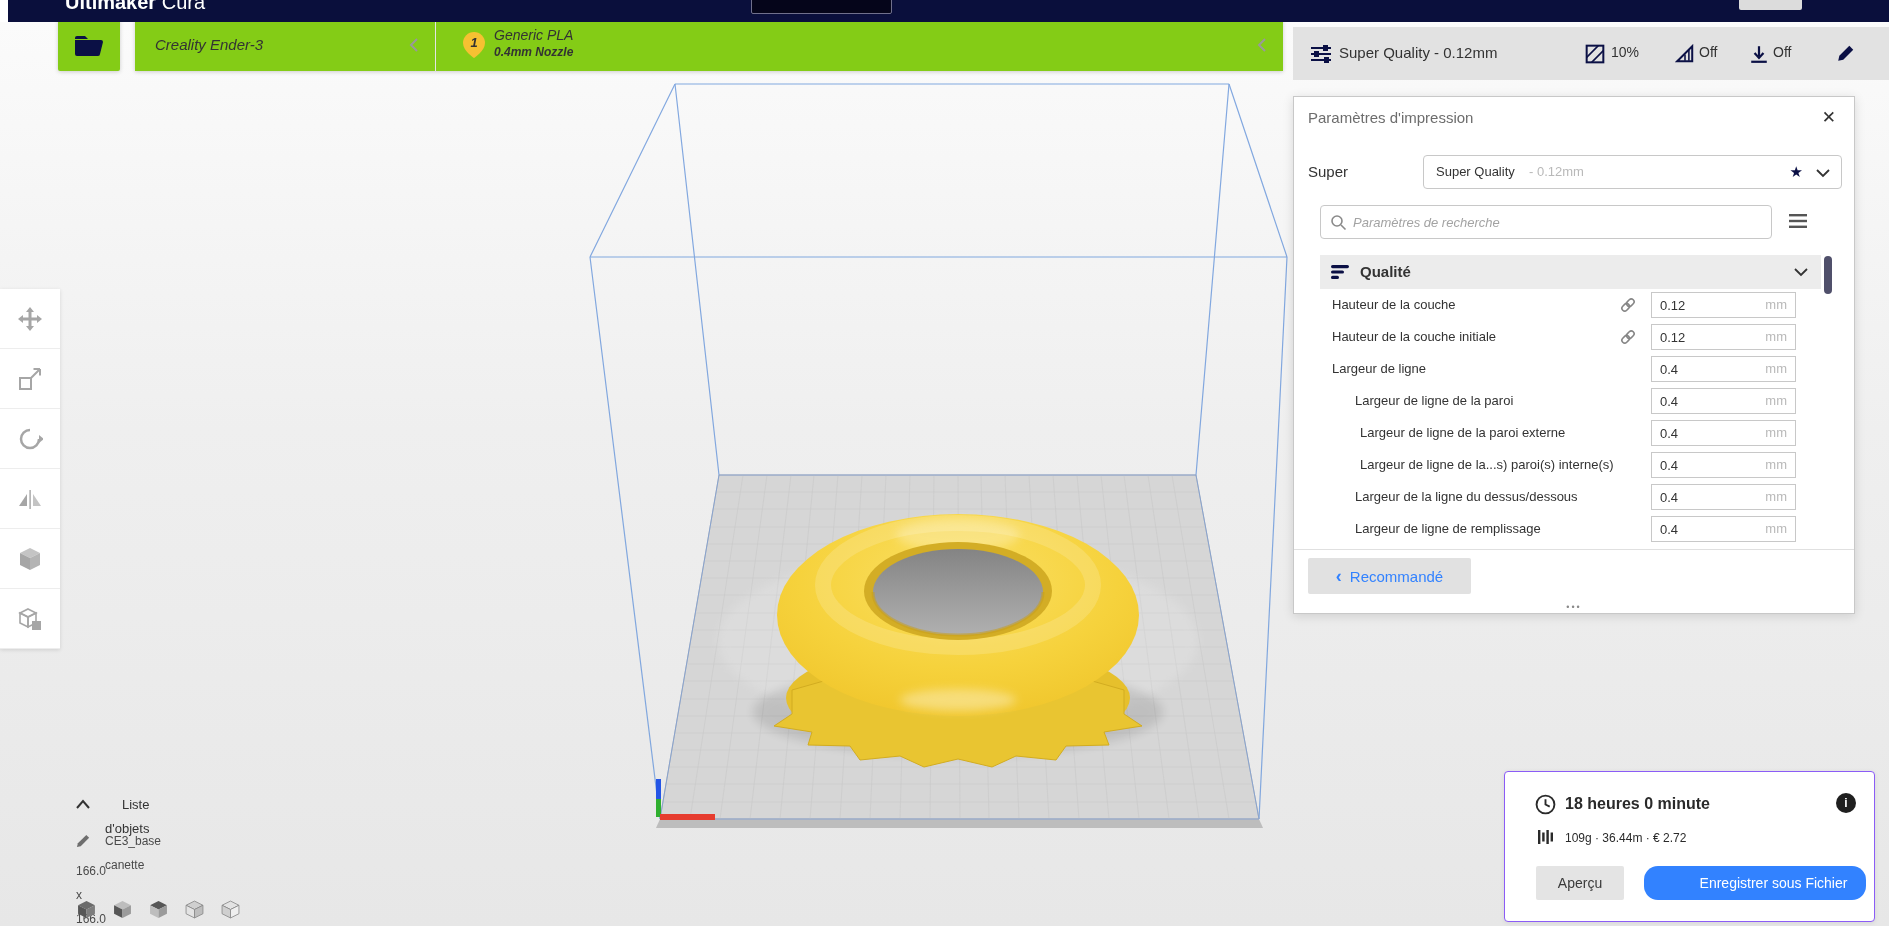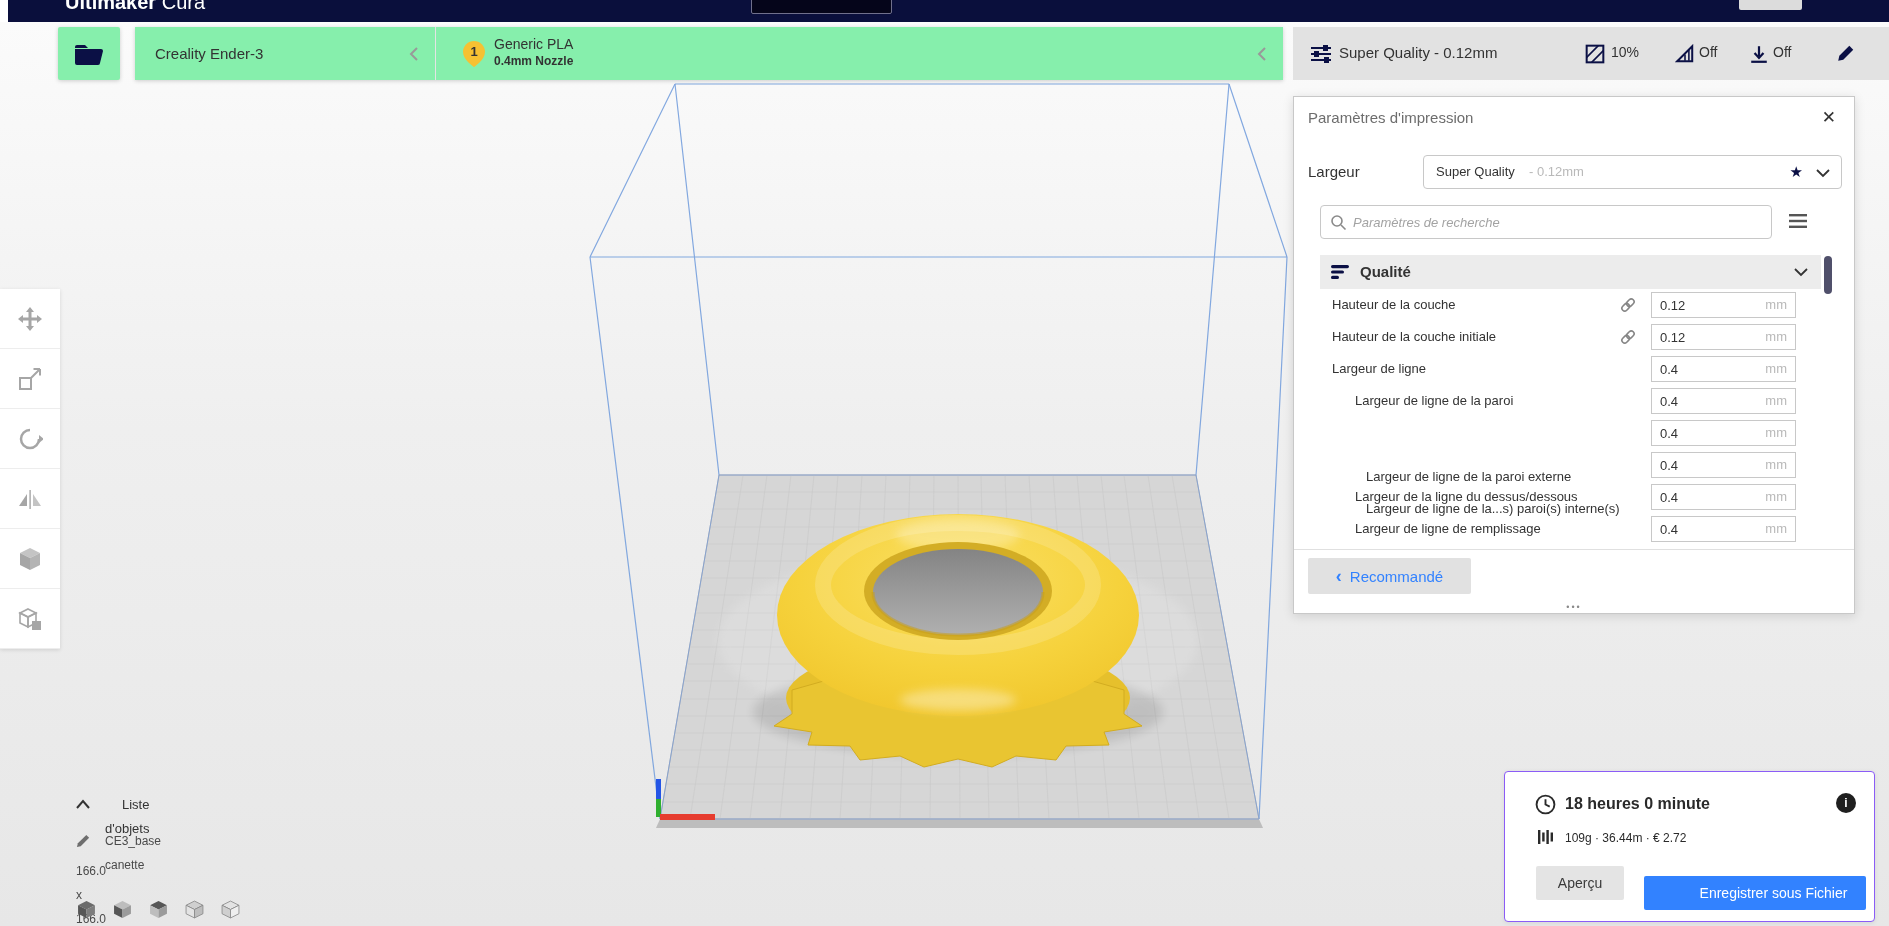--- a/index.html
+++ b/index.html
@@ -13,21 +13,21 @@
 
   
   .topbar{position:absolute;left:8px;top:0;width:1889px;height:22px;background:#0a0f3c;z-index:30;overflow:hidden;}
   .logo{position:absolute;left:57px;top:-9px;color:#fff;font-size:20px;white-space:nowrap;}
   .logo b{font-weight:bold;}
   .marketplace-btn{position:absolute;left:743px;top:-18px;width:139px;height:30px;background:#05051a;
     border:1px solid #70708c;border-radius:2px;}
   .header-mini{position:absolute;left:1731px;top:-8px;width:63px;height:18px;background:#dcdcdc;border-radius:2px;}
 
   
-  .card{position:absolute;top:27px;height:53px;background:#86efac;box-shadow:0 1px 4px rgba(0,0,0,.18);z-index:20;box-sizing:border-box;}
+  .card{position:absolute;top:18px;height:53px;background:#84cc16;box-shadow:0 1px 4px rgba(0,0,0,.18);z-index:20;box-sizing:border-box;font-style:italic;}
   .open-btn{left:58px;width:62px;display:flex;align-items:center;justify-content:center;cursor:pointer;border-radius:2px;}
   .config-bar{left:135px;width:1148px;display:flex;}
   .printer-sec{position:relative;width:301px;display:flex;align-items:center;padding-left:20px;border-right:1px solid #e4e4e4;box-sizing:border-box;cursor:pointer;}
   .printer-name{font-size:15px;color:#333;}
   .sec-chev{position:absolute;right:16px;top:19px;}
   .material-sec{position:relative;flex:1;display:flex;align-items:center;cursor:pointer;}
   .ext-badge{position:absolute;left:26px;top:13px;}
   .mat-text{position:absolute;left:58px;top:9px;line-height:17px;}
   .mat-name{font-size:14px;color:#333;}
   .mat-nozzle{font-size:12px;font-weight:bold;color:#333;}
@@ -61,21 +61,21 @@
   .search-box input::placeholder{font-style:italic;color:#a3a3a3;}
   .hamburger{position:absolute;left:494px;top:116px;cursor:pointer;background:none;border:none;padding:0;}
 
   .setting-list{position:absolute;left:26px;top:158px;width:501px;height:291px;overflow:hidden;}
   .cat-header{position:relative;height:34px;background:#ececec;cursor:pointer;}
   .cat-header svg.qicon{position:absolute;left:10px;top:8px;}
   .cat-label{position:absolute;left:40px;top:0;line-height:34px;font-size:15px;font-weight:bold;color:#333;}
   .cat-chev{position:absolute;right:13px;top:13px;}
   .srow{position:relative;height:32px;}
   .slabel{position:absolute;top:0;line-height:32px;font-size:13px;color:#333;white-space:nowrap;}
-  .ind0 .slabel{left:12px;} .ind1 .slabel{left:35px;} .ind2 .slabel{left:46px;margin-top:44px;}
+  .ind0 .slabel{left:12px;} .ind1 .slabel{left:35px;} .ind2 .slabel{left:40px;}
   .linkic{position:absolute;left:300px;top:8px;}
   .sinput{position:absolute;left:331px;top:3px;width:145px;height:26px;}
   .sinput input{width:100%;height:100%;border:1px solid #c8c8c8;border-radius:0;padding:0 28px 0 8px;
     font-size:13px;color:#333;box-sizing:border-box;font-family:"Liberation Sans",sans-serif;outline:none;}
   .sinput .unit{position:absolute;right:9px;top:0;line-height:26px;font-size:13px;color:#b9b9b9;}
   .panel-scroll{position:absolute;left:530px;top:158px;width:8px;height:291px;}
   .panel-scroll .thumb{position:absolute;left:0;top:1px;width:8px;height:38px;background:#50506b;border-radius:4px;cursor:pointer;}
   .panel-div{position:absolute;left:0;right:0;top:452px;border-top:1px solid #e0e0e0;}
   .recommended-btn{position:absolute;left:14px;top:461px;width:163px;height:36px;background:#e1e1e1;border:none;border-radius:2px;
     display:flex;align-items:center;justify-content:center;gap:8px;cursor:pointer;font-family:inherit;}
@@ -97,21 +97,21 @@
   .jobcard{position:absolute;left:1504px;top:771px;width:371px;height:151px;background:#fff;border:1px solid #8b5cf6;
     border-radius:4px;z-index:20;box-sizing:border-box;box-shadow:0 1px 5px rgba(0,0,0,.08);}
   .jc-clock{position:absolute;left:30px;top:22px;}
   .jc-time{position:absolute;left:60px;top:23px;font-size:16px;font-weight:bold;color:#2a2a2a;}
   .jc-info{position:absolute;right:18px;top:21px;width:20px;height:20px;border-radius:50%;background:#1f1f1f;color:#fff;
     font-size:12px;font-weight:bold;text-align:center;line-height:20px;cursor:pointer;border:none;padding:0;font-family:inherit;}
   .jc-mat{position:absolute;left:32px;top:57px;}
   .jc-usage{position:absolute;left:60px;top:59px;font-size:12px;color:#2a2a2a;}
   .jc-preview{position:absolute;left:31px;top:94px;width:88px;height:34px;background:#e4e4e4;border:none;border-radius:2px;
     font-size:14px;color:#3a3a3a;cursor:pointer;font-family:inherit;}
-  .jc-save{position:absolute;left:139px;top:104px;width:222px;height:34px;background:#3282ff;border:none;border-radius:2px;
+  .jc-save{position:absolute;left:139px;top:94px;width:222px;height:34px;background:#3282ff;border:none;border-radius:14px;
     font-size:14px;color:#fff;cursor:pointer;font-family:inherit;padding-left:43px;}
 </style>
 </head>
 <body>
 
 <div id="app">
 
   <div class="viewport"></div>
 
   <svg class="scene" width="1889" height="926" viewBox="0 0 1889 926">
@@ -274,21 +274,21 @@
         <polygon points="19,7 11,11 11,21 19,17" fill="none" stroke="#a6a6a6" stroke-width="1.6"></polygon>
         <rect x="15" y="15" width="9" height="9" fill="#a6a6a6"></rect>
       </svg>
     </div>
   </div>
 
   <div class="panel">
     <div class="panel-title">Paramètres d'impression</div>
     <button class="panel-close"><span>✕</span></button>
 
-    <div class="profil-label">Largeur</div>
+    <div class="profil-label">Super</div>
     <div class="profile-dd">
       <span class="pname">Super Quality</span>
       <span class="psuffix">- 0.12mm</span>
       <span class="star">★</span>
       <svg class="chev" width="14" height="9" viewBox="0 0 14 9">
         <polyline points="1,1 7,7 13,1" fill="none" stroke="#333" stroke-width="1.8"></polyline>
       </svg>
     </div>
 
     <div class="search-box">

